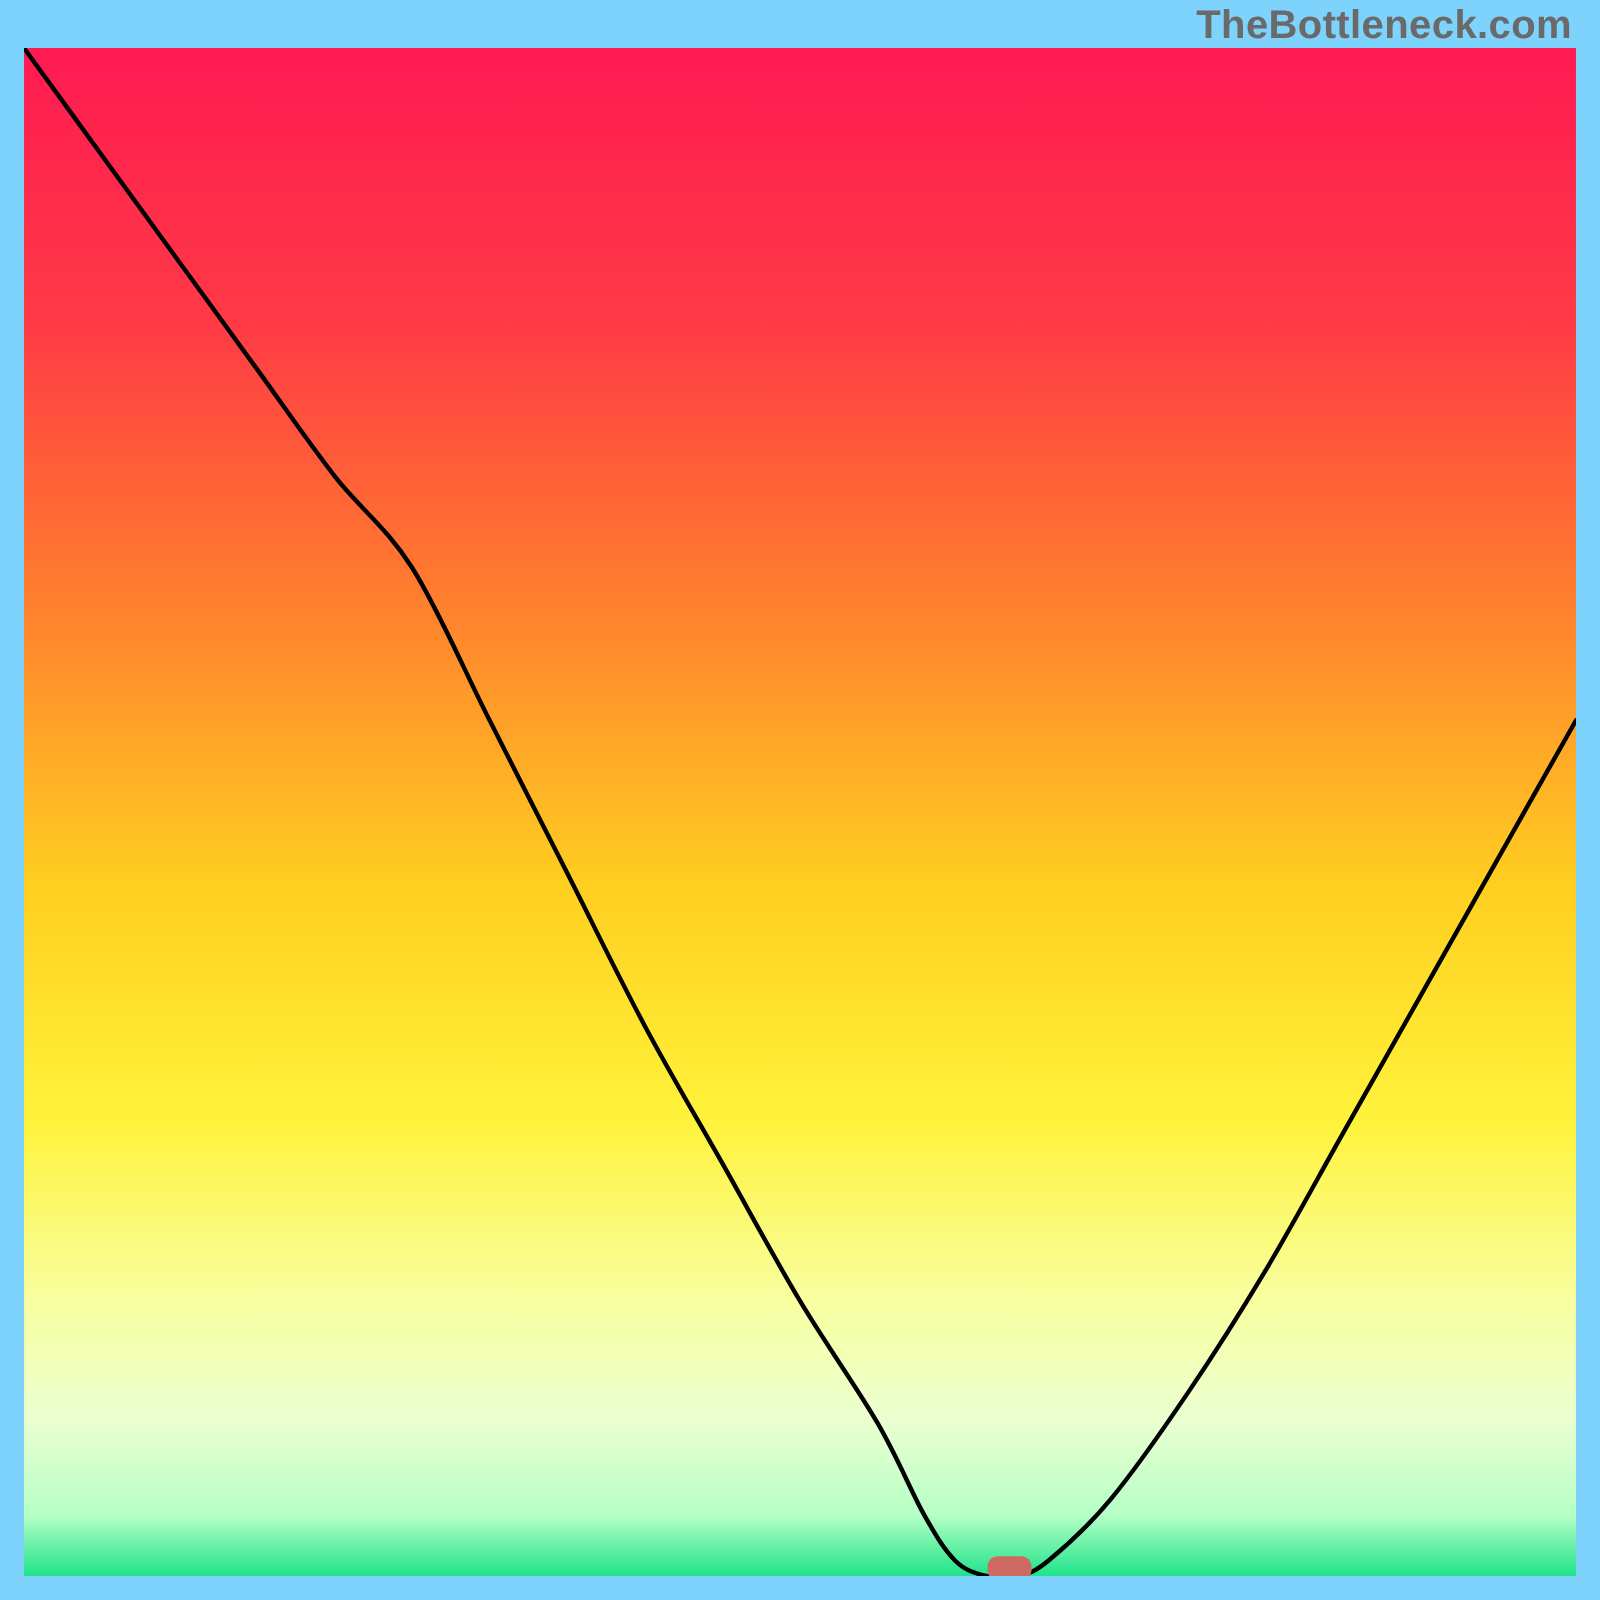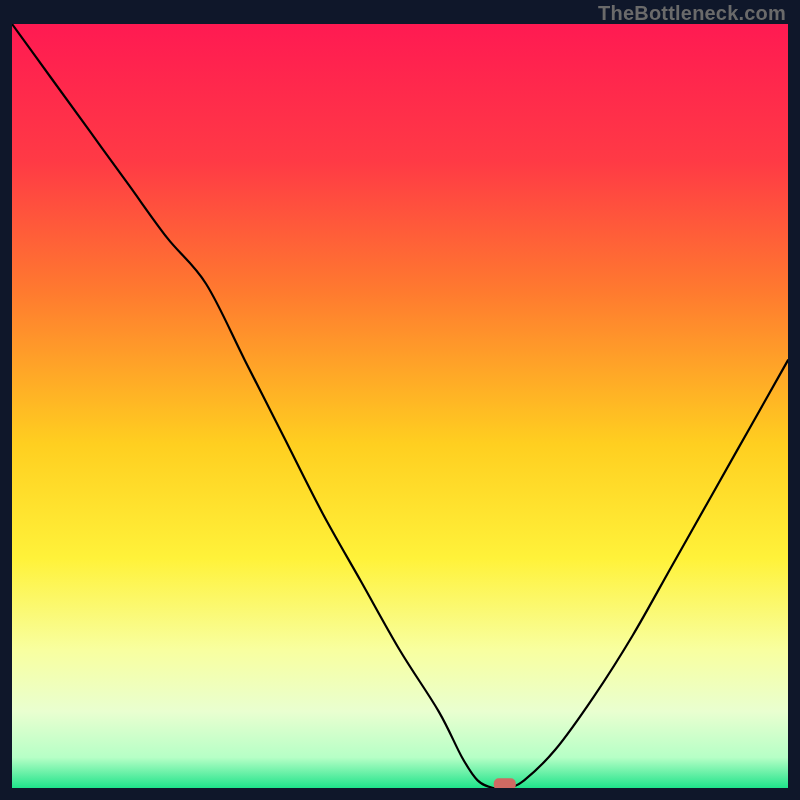--- a/index.html
+++ b/index.html
@@ -9,21 +9,21 @@
     height: 800px;
     background: #000;
     overflow: hidden;
   }
   .frame {
     position: absolute;
     left: 0;
     top: 0;
     width: 800px;
     height: 800px;
-    background: #0f172a;
+    background: #7dd3fc;
   }
   .plot-area {
     position: absolute;
     left: 12px;
     top: 24px;
     width: 776px;
     height: 764px;
     overflow: hidden;
   }
   .watermark {

